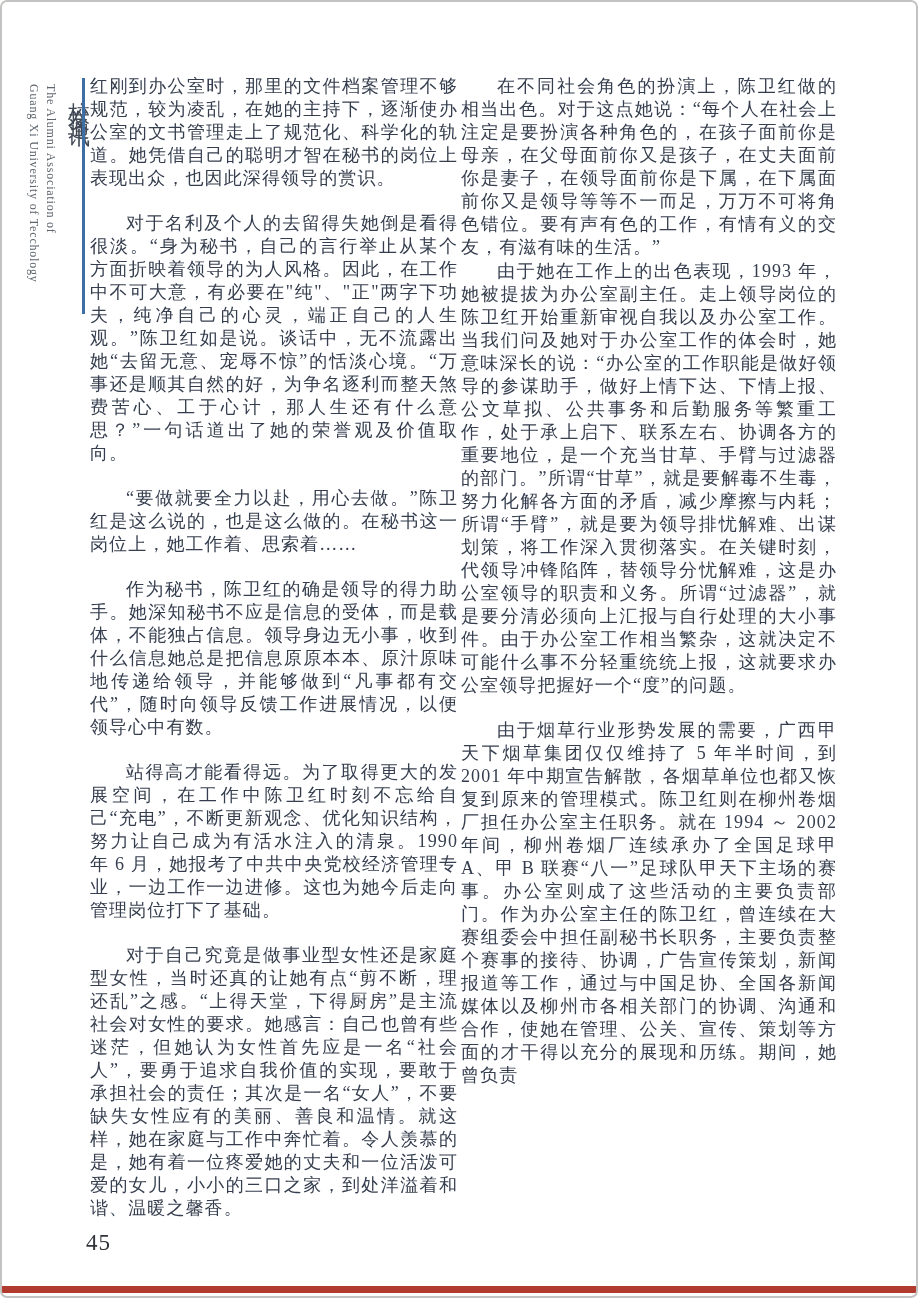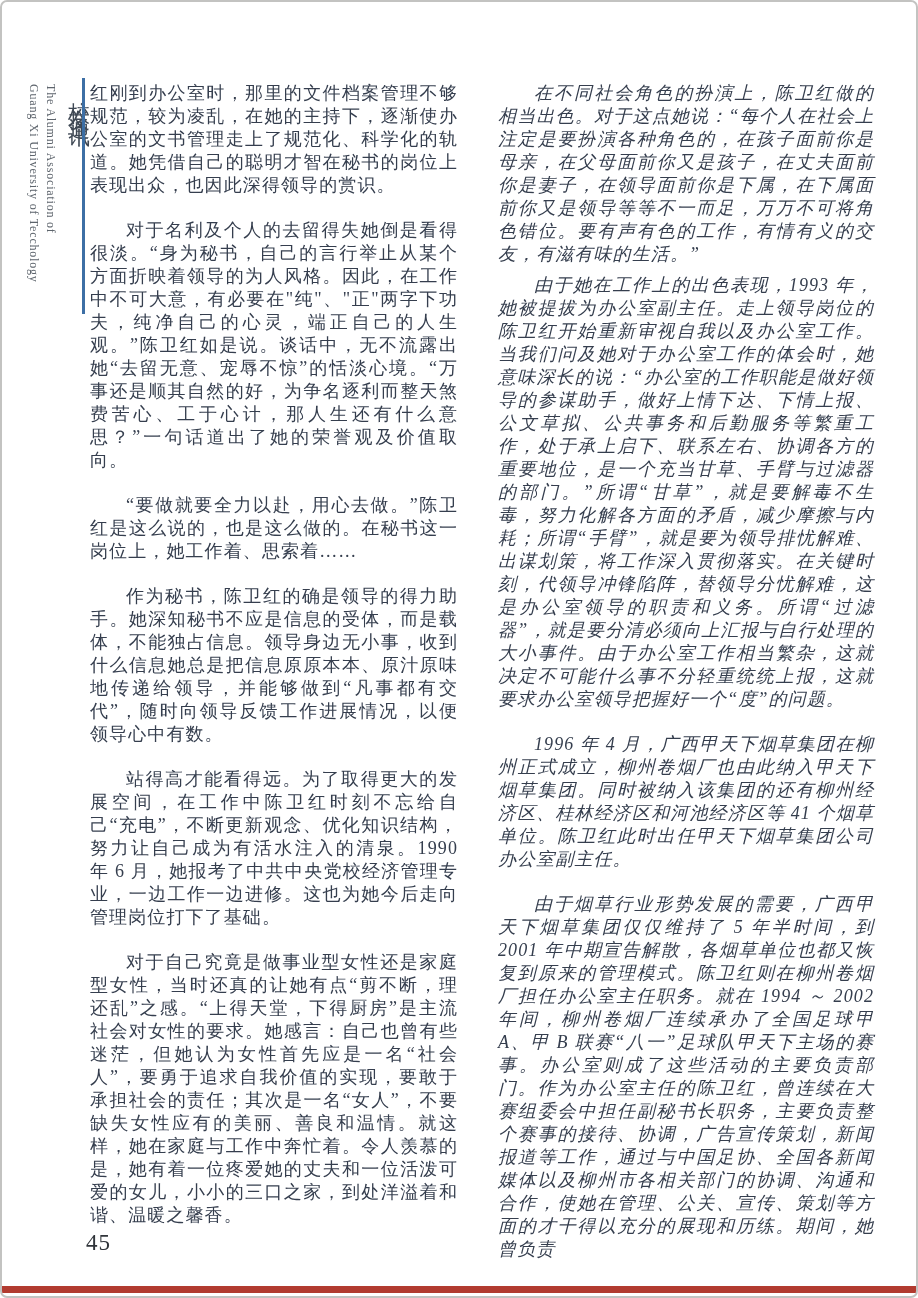--- a/index.html
+++ b/index.html
@@ -49,22 +49,22 @@
     position: absolute;
     top: 72px;
     color: #353e4e;
     font-size: 18px;
     line-height: 23px;
     letter-spacing: 1.1px;
     text-align: justify;
     text-justify: inter-character;
   }
   .col1 { left: 88px;  width: 368px; }
-  .col2 { left: 496px; width: 376px; font-style: italic; }
-  .col p { margin: 8px 0 22px 0; text-indent: 2em; }
+  .col2 { left: 459px; width: 376px; }
+  .col p { margin: 1px 0 22px 0; text-indent: 2em; }
   .col p.noindent { text-indent: 0; }
   .col p.nogap { margin-bottom: 0; }
   .pageno {
     position: absolute;
     left: 84px;
     top: 1228px;
     font-size: 23px;
     color: #30343a;
     letter-spacing: 1px;
     text-align: right;
@@ -96,21 +96,20 @@
     <p>对于名利及个人的去留得失她倒是看得很淡。“身为秘书，自己的言行举止从某个方面折映着领导的为人风格。因此，在工作中不可大意，有必要在"纯"、"正"两字下功夫，纯净自己的心灵，端正自己的人生观。”陈卫红如是说。谈话中，无不流露出她“去留无意、宠辱不惊”的恬淡心境。“万事还是顺其自然的好，为争名逐利而整天煞费苦心、工于心计，那人生还有什么意思？”一句话道出了她的荣誉观及价值取向。</p>
     <p>“要做就要全力以赴，用心去做。”陈卫红是这么说的，也是这么做的。在秘书这一岗位上，她工作着、思索着……</p>
     <p>作为秘书，陈卫红的确是领导的得力助手。她深知秘书不应是信息的受体，而是载体，不能独占信息。领导身边无小事，收到什么信息她总是把信息原原本本、原汁原味地传递给领导，并能够做到“凡事都有交代”，随时向领导反馈工作进展情况，以便领导心中有数。</p>
     <p>站得高才能看得远。为了取得更大的发展空间，在工作中陈卫红时刻不忘给自己“充电”，不断更新观念、优化知识结构，努力让自己成为有活水注入的清泉。1990 年 6 月，她报考了中共中央党校经济管理专业，一边工作一边进修。这也为她今后走向管理岗位打下了基础。</p>
     <p>对于自己究竟是做事业型女性还是家庭型女性，当时还真的让她有点“剪不断，理还乱”之感。“上得天堂，下得厨房”是主流社会对女性的要求。她感言：自己也曾有些迷茫，但她认为女性首先应是一名“社会人”，要勇于追求自我价值的实现，要敢于承担社会的责任；其次是一名“女人”，不要缺失女性应有的美丽、善良和温情。就这样，她在家庭与工作中奔忙着。令人羡慕的是，她有着一位疼爱她的丈夫和一位活泼可爱的女儿，小小的三口之家，到处洋溢着和谐、温暖之馨香。</p>
   </div>
 
   <div class="col col2">
     <p class="nogap">在不同社会角色的扮演上，陈卫红做的相当出色。对于这点她说：“每个人在社会上注定是要扮演各种角色的，在孩子面前你是母亲，在父母面前你又是孩子，在丈夫面前你是妻子，在领导面前你是下属，在下属面前你又是领导等等不一而足，万万不可将角色错位。要有声有色的工作，有情有义的交友，有滋有味的生活。”</p>
     <p>由于她在工作上的出色表现，1993 年，她被提拔为办公室副主任。走上领导岗位的陈卫红开始重新审视自我以及办公室工作。当我们问及她对于办公室工作的体会时，她意味深长的说：“办公室的工作职能是做好领导的参谋助手，做好上情下达、下情上报、公文草拟、公共事务和后勤服务等繁重工作，处于承上启下、联系左右、协调各方的重要地位，是一个充当甘草、手臂与过滤器的部门。”所谓“甘草”，就是要解毒不生毒，努力化解各方面的矛盾，减少摩擦与内耗；所谓“手臂”，就是要为领导排忧解难、出谋划策，将工作深入贯彻落实。在关键时刻，代领导冲锋陷阵，替领导分忧解难，这是办公室领导的职责和义务。所谓“过滤器”，就是要分清必须向上汇报与自行处理的大小事件。由于办公室工作相当繁杂，这就决定不可能什么事不分轻重统统上报，这就要求办公室领导把握好一个“度”的问题。</p>
-    <p>1996 年 4 月，广西甲天下烟草集团在柳州正式成立，柳州卷烟厂也由此纳入甲天下烟草集团。同时被纳入该集团的还有柳州经济区、桂林经济区和河池经济区等 41 个烟草单位。陈卫红此时出任甲天下烟草集团公司办公室副主任。</p>
     <p>由于烟草行业形势发展的需要，广西甲天下烟草集团仅仅维持了 5 年半时间，到 2001 年中期宣告解散，各烟草单位也都又恢复到原来的管理模式。陈卫红则在柳州卷烟厂担任办公室主任职务。就在 1994 ～ 2002 年间，柳州卷烟厂连续承办了全国足球甲 A、甲 B 联赛“八一”足球队甲天下主场的赛事。办公室则成了这些活动的主要负责部门。作为办公室主任的陈卫红，曾连续在大赛组委会中担任副秘书长职务，主要负责整个赛事的接待、协调，广告宣传策划，新闻报道等工作，通过与中国足协、全国各新闻媒体以及柳州市各相关部门的协调、沟通和合作，使她在管理、公关、宣传、策划等方面的才干得以充分的展现和历练。期间，她曾负责</p>
   </div>
 
   <div class="pageno">45</div>
 
   <div class="redbar"></div>
 
 </div>
 
 </body></html>

